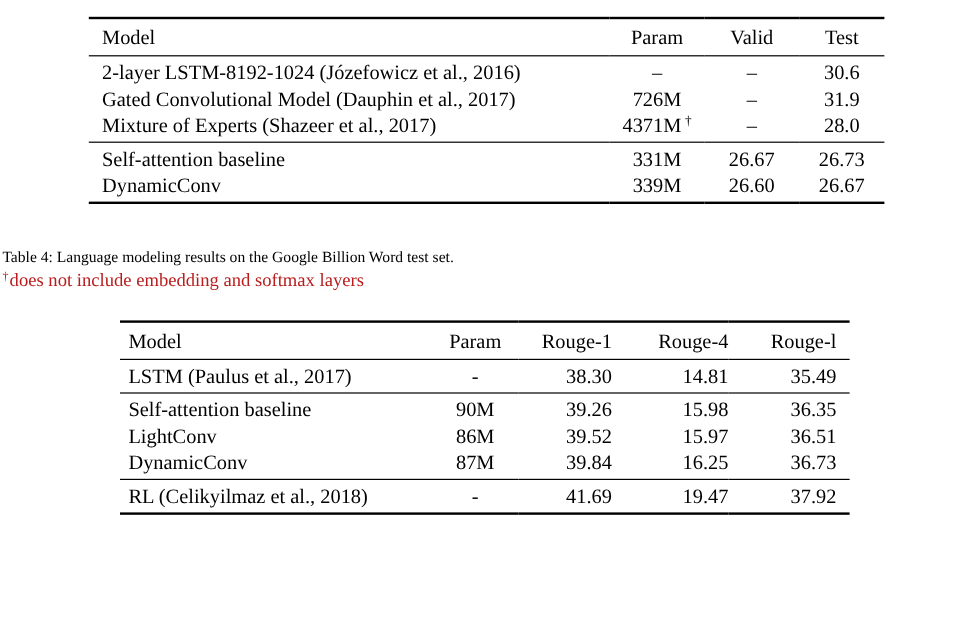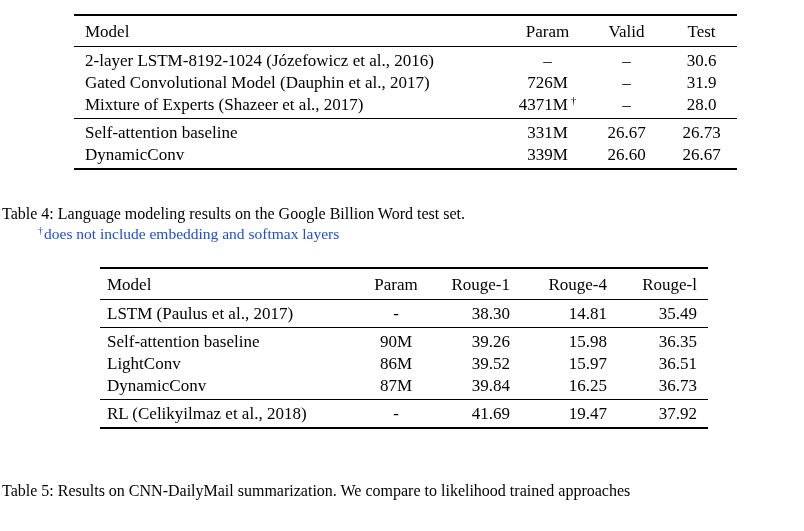--- a/index.html
+++ b/index.html
@@ -59,29 +59,28 @@
   .b { font-weight: bold; }
 
   sup.dag {
     font-size: 11px;
     line-height: 0;
     vertical-align: 6px;
     padding-left: 3px;
   }
 
   .caption {
-    font-size: 16px;
+    font-size: 13px;
     line-height: 23px;
     color: #000;
   }
   .footnote {
     font-size: 15.5px;
     line-height: 20px;
-    color: #1d4ed8;
-    margin-left: 36px;
+    color: #b91c1c;
   }
   .footnote sup.dag {
     padding-left: 0;
     padding-right: 1px;
     font-size: 10px;
     vertical-align: 5px;
   }
 </style>
 </head>
 <body>
@@ -203,16 +202,15 @@
           <td class="c">-</td>
           <td class="r b">41.69</td>
           <td class="r b">19.47</td>
           <td class="r b lastcol">37.92</td>
         </tr>
       </tbody>
     </table>
   </div>
 
   <div class="abs caption" style="left:2px; top:479px; width:802px; white-space:nowrap;">
-    <div>Table 5: Results on CNN-DailyMail summarization. We compare to likelihood trained approaches</div>
   </div>
 
 </div>
 
 </body></html>

